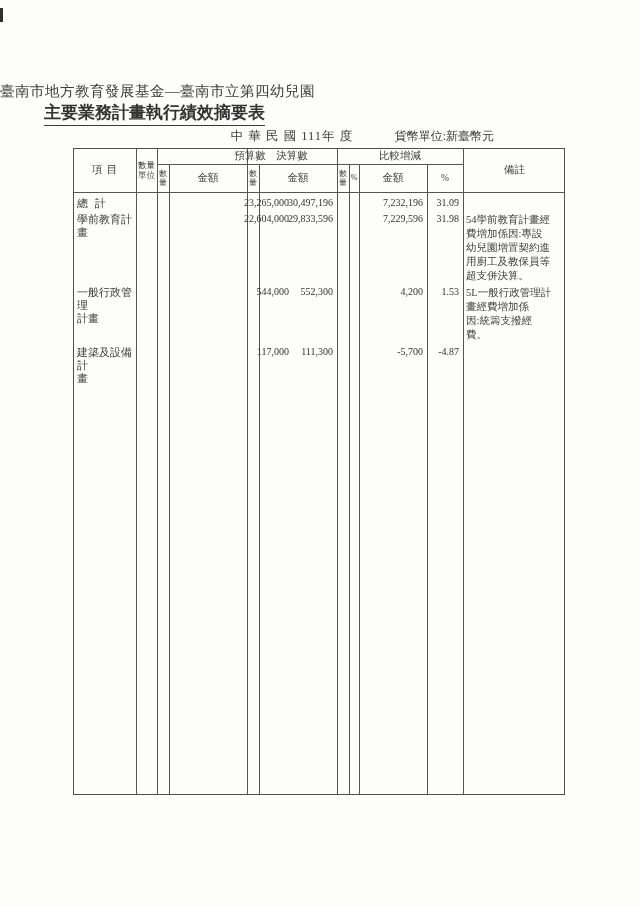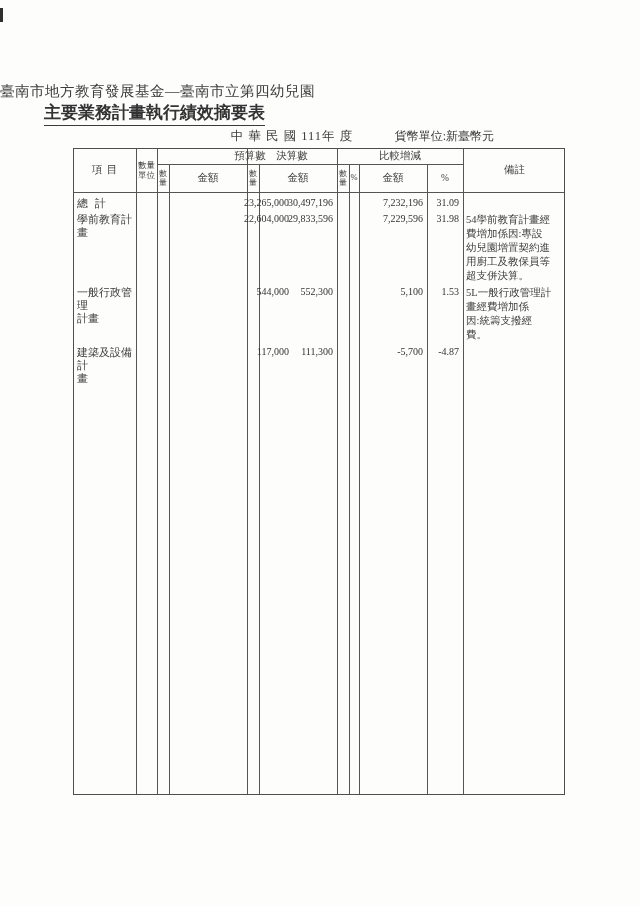--- a/index.html
+++ b/index.html
@@ -132,21 +132,21 @@
 幼兒園增置契約進
 用廚工及教保員等
 超支併決算。</div>
     </div>
 
     <div class="trow r2">
       <div class="cell c-item">一般行政管理
 計畫</div>
       <div class="cell c-bamt">544,000</div>
       <div class="cell c-famt">552,300</div>
-      <div class="cell c-camt">5,100</div>
+      <div class="cell c-camt">4,200</div>
       <div class="cell c-cpct">1.53</div>
       <div class="cell c-rmk">5L一般行政管理計
 畫經費增加係
 因:統籌支撥經
 費。</div>
     </div>
 
     <div class="trow r3">
       <div class="cell c-item">建築及設備計
 畫</div>

